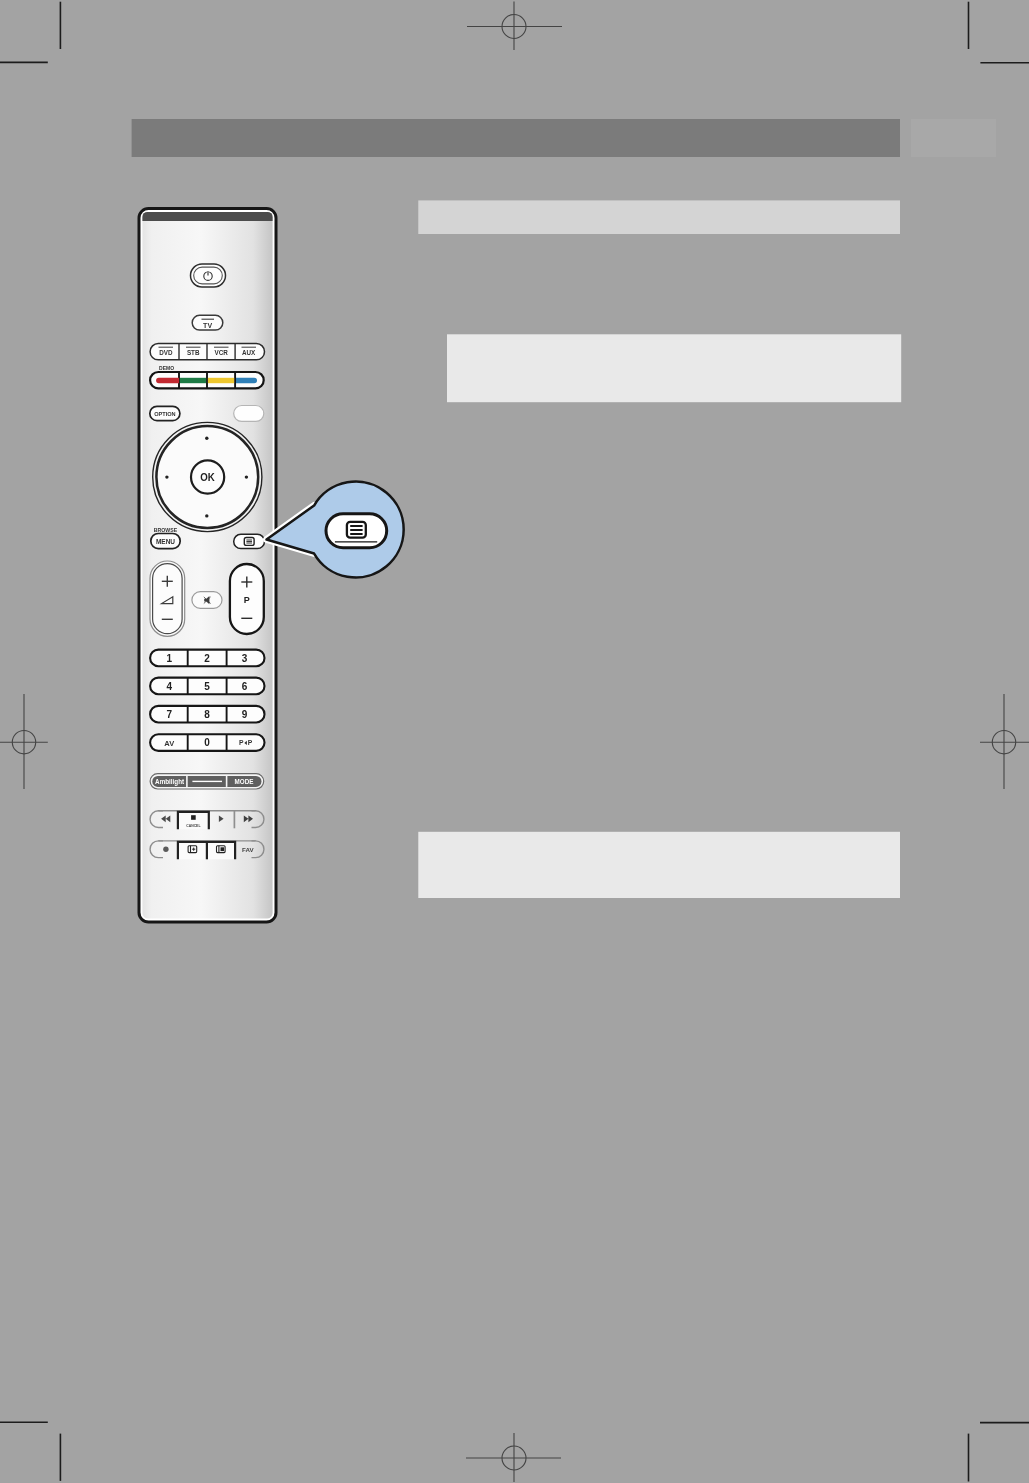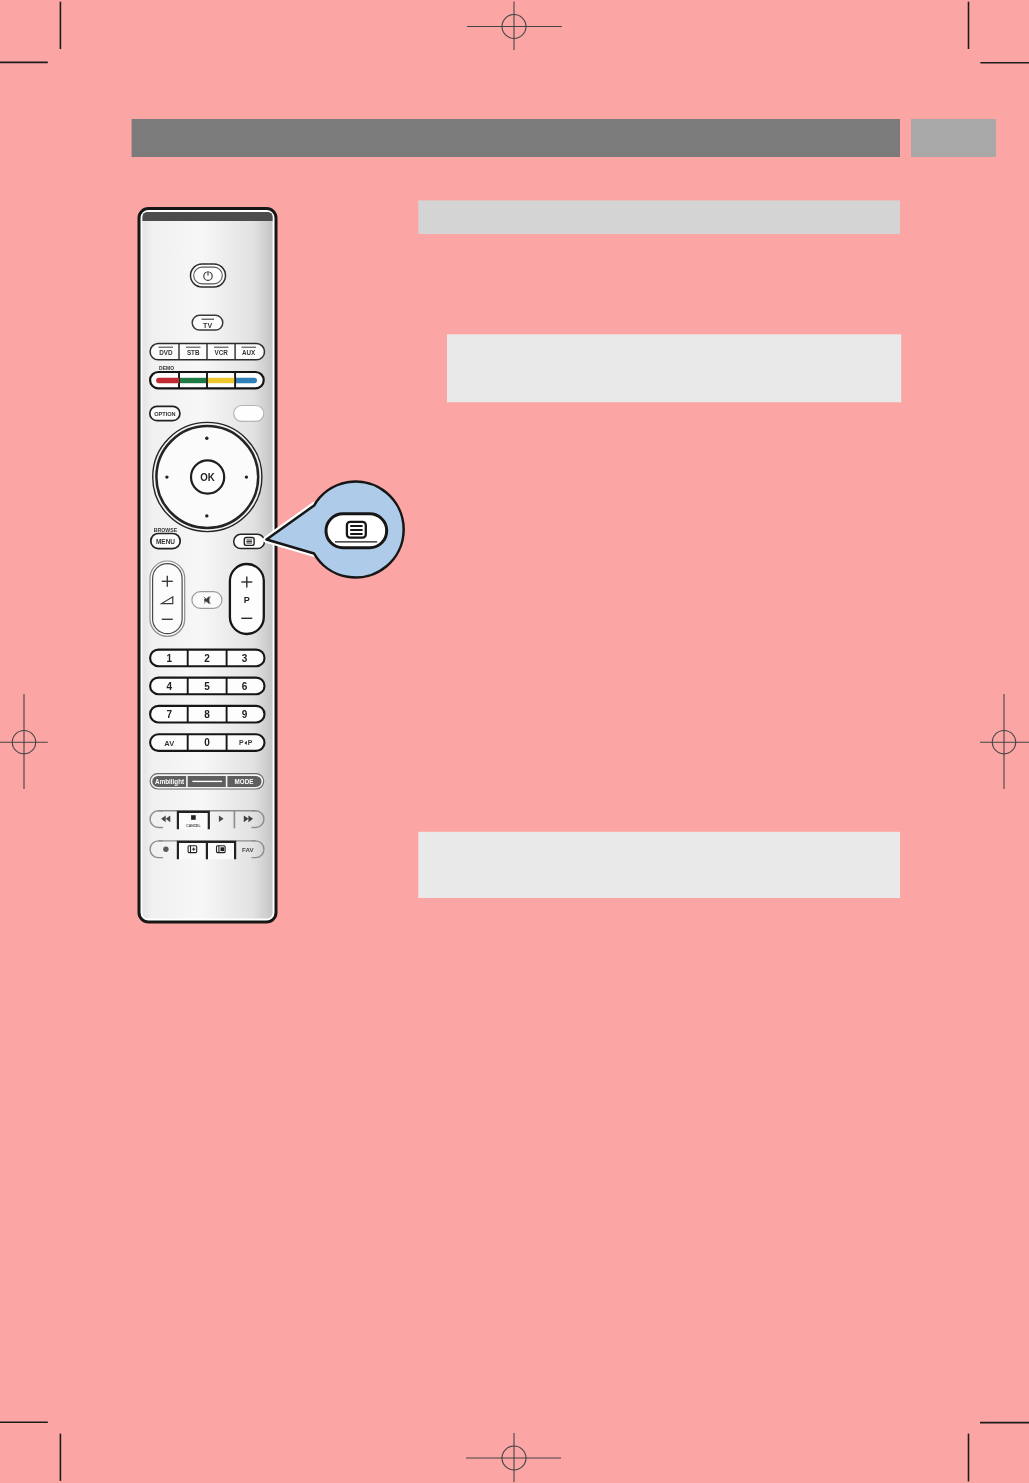--- a/index.html
+++ b/index.html
@@ -1,16 +1,16 @@
 <!DOCTYPE html>
 <html><head>
 <meta charset="utf-8">
 <style>
   html,body{margin:0;padding:0;background:#fff;}
-  #page{position:relative;width:1029px;height:1483px;background:#fca5a5;overflow:hidden;
+  #page{position:relative;width:1029px;height:1483px;background:#a3a3a3;overflow:hidden;
         font-family:"Liberation Sans", sans-serif;}
   svg{position:absolute;left:0;top:0;}
 </style>
 </head>
 <body>
 <div id="page">
 <svg width="1029" height="1483" viewBox="0 0 1029 1483">
 <defs>
 <linearGradient id="bodyGrad" x1="0" y1="0" x2="1" y2="0">
   <stop offset="0" stop-color="#e4e4e4"></stop>

